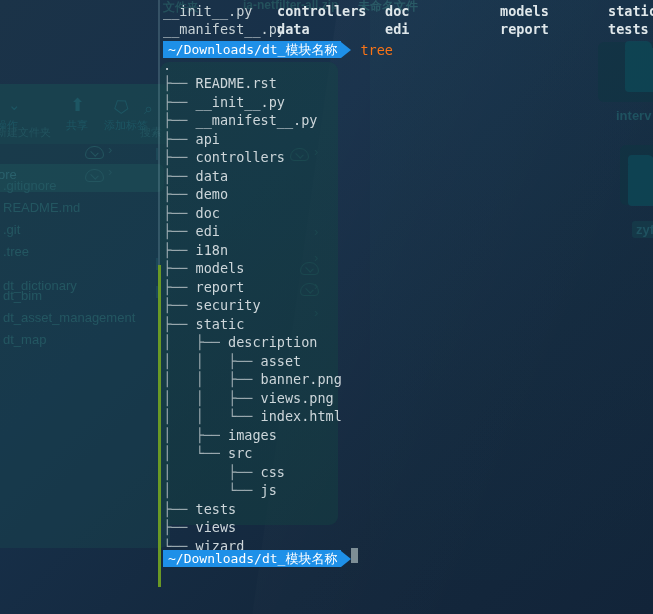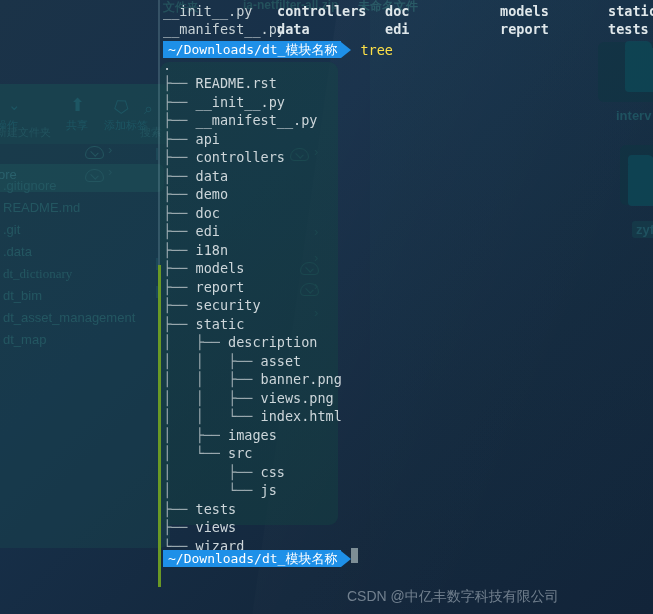--- a/index.html
+++ b/index.html
@@ -205,21 +205,21 @@
     white-space: pre;
   }
   .prompt .arrow {
     width: 0; height: 0;
     border-top: 8.5px solid transparent;
     border-bottom: 8.5px solid transparent;
     border-left: 10px solid #1e90e8;
   }
   .prompt .cmd {
     margin-left: 9px;
-    color: #fde047;
+    color: #f97316;
     font-family: "DejaVu Sans Mono", "Liberation Mono", monospace;
     font-size: 13.5px;
     white-space: pre;
   }
   .cursor-block {
     position: absolute;
     width: 7px; height: 15px;
     background: #8fa0a6;
     opacity: .85;
   }
@@ -287,22 +287,22 @@
   <div class="bg-cloud" style="left:85px; top:169px;"></div>
   <div class="bg-chevron" style="left:108px; top:164px;">›</div>
 
   <div class="bg-left-icon" style="left:140px; top:125px; font-size:11px; color:#22545f;">搜索</div>
   <div class="bg-left-icon" style="left:144px; top:100px; font-size:16px; color:#1f5663;">⌕</div>
   <div class="bg-left-icon" style="left:-4px; top:125px; font-size:11px; color:#22545f;">新建文件夹</div>
 
   <div class="bg-filetext" style="left:3px; top:178px;">.gitignore</div>
   <div class="bg-filetext" style="left:3px; top:200px;">README.md</div>
   <div class="bg-filetext" style="left:3px; top:222px;">.git</div>
-  <div class="bg-filetext" style="left:3px; top:244px;">.data</div>
-  <div class="bg-filetext" style="left:3px; top:266px;font-family:Liberation Serif, serif;">dt_dictionary</div>
+  <div class="bg-filetext" style="left:3px; top:244px;">.tree</div>
+  <div class="bg-filetext" style="left:3px; top:278px;">dt_dictionary</div>
   <div class="bg-filetext" style="left:3px; top:288px;">dt_bim</div>
   <div class="bg-filetext" style="left:3px; top:310px;">dt_asset_management</div>
   <div class="bg-filetext" style="left:3px; top:332px;">dt_map</div>
 
   <div class="bg-cloud" style="left:290px; top:148px;"></div>
   <div class="bg-chevron" style="left:314px; top:144px;">›</div>
   <div class="bg-chevron" style="left:314px; top:224px;">›</div>
   <div class="bg-chevron" style="left:314px; top:250px;">›</div>
   <div class="bg-chevron" style="left:314px; top:278px;">›</div>
   <div class="bg-cloud" style="left:300px; top:262px;"></div>
@@ -368,15 +368,14 @@
       <div class="tline" style="left: 163px; top: 536.5px;"><span class="tree-line">└── </span><span class="name">wizard</span></div>
     </div>
 
 
   <div class="prompt" style="left:163px; top:547px;">
     <span class="seg">~/Downloads/dt_模块名称</span>
     <span class="arrow"></span>
   </div>
   <div class="cursor-block" style="left:351px; top:548px;"></div>
 
-  <div class="watermark" style="left:347px; top:588px;">CSDN @中亿丰数字科技有限公司</div>
 
 </div>
 
 </body></html>

